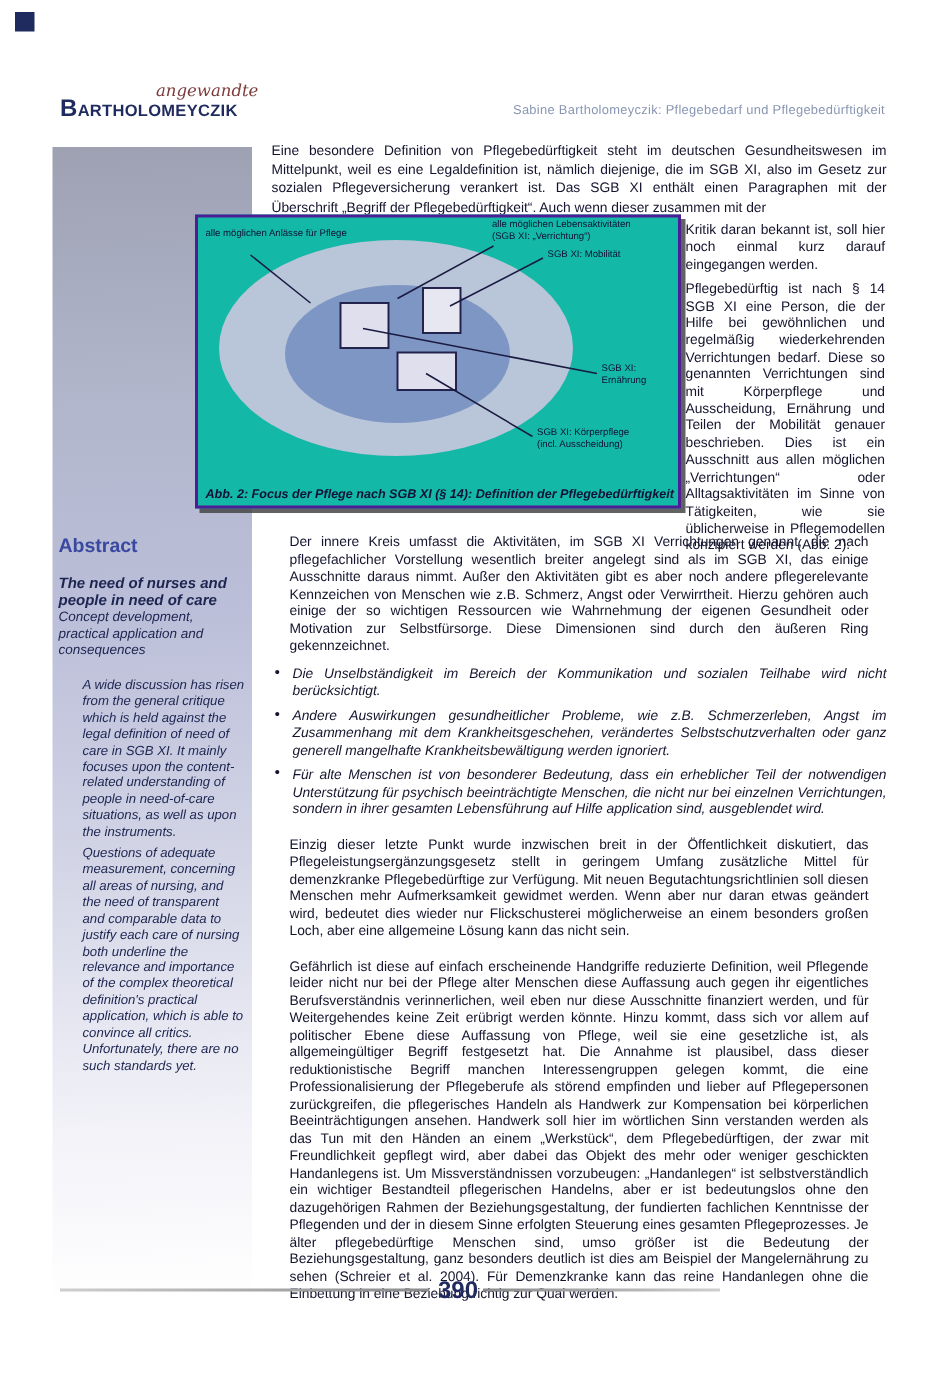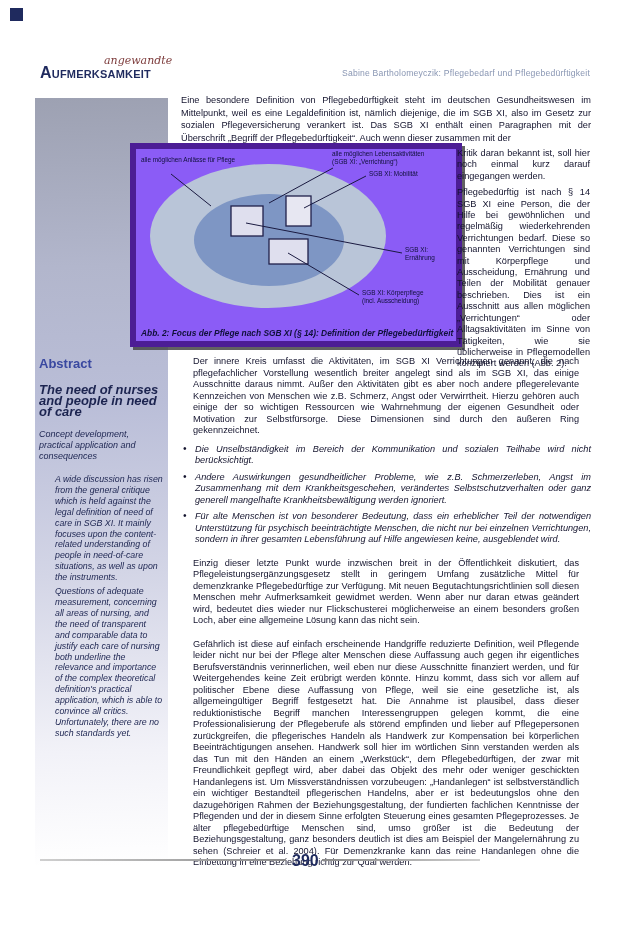--- a/index.html
+++ b/index.html
@@ -14,27 +14,27 @@
   .logo-main{position:absolute;left:0;top:6px;font-variant:small-caps;font-weight:bold;
              font-size:16px;letter-spacing:.2px;color:#1f2a5e;white-space:nowrap;}
   .running-title{position:absolute;right:34px;top:68px;font-size:8.6px;color:#8996b3;
                  letter-spacing:.2px;}
   
   .left-panel{position:absolute;left:35px;top:98px;width:133px;height:767px;
               background:linear-gradient(178deg,#9da1b2 0%,#b2b6cc 22%,#babed8 40%,#d3d5e6 62%,#f2f2f8 85%,#ffffff 100%);}
   
   .abstract{position:absolute;left:39px;top:356px;width:124px;color:#1c2450;}
   .abstract-heading{font-size:13px;font-weight:bold;color:#3948a0;margin-bottom:13px;}
-  .abstract-title{font-size:13px;font-style:italic;font-weight:bold;line-height:11px;margin-bottom:12px;}
+  .abstract-title{font-size:10px;font-style:italic;font-weight:bold;line-height:11px;margin-bottom:0;}
   .abstract-subtitle{font-size:9px;font-style:italic;line-height:11px;margin-bottom:12px;}
   .abstract-body{font-size:8.8px;font-style:italic;line-height:10.9px;}
   .abstract-body p{margin:0 0 3px 16px;}
   
-  .figure-box{position:absolute;left:130px;top:143px;width:320px;height:192px;background:#8b5cf6;
-              border:6px solid #4c1d95;box-shadow:3px 3px 0 rgba(70,70,70,.85);z-index:3;}
+  .figure-box{position:absolute;left:130px;top:143px;width:320px;height:192px;background:#14b8a6;
+              border:2px solid #4c1d95;box-shadow:3px 3px 0 rgba(70,70,70,.85);z-index:3;}
   .figure-box svg{position:absolute;left:0;top:0;}
   .fig-label{position:absolute;font-size:6.4px;line-height:7.6px;color:#10103a;}
   .fig-caption{position:absolute;left:5px;right:4px;bottom:3px;font-size:8.4px;font-style:italic;
                font-weight:bold;color:#10103a;white-space:nowrap;}
   
   .body-text{font-size:9.2px;line-height:11.5px;text-align:justify;color:#14142e;}
   .p1{position:absolute;left:181px;top:94px;width:410px;line-height:12.6px;}
   .col-right{position:absolute;left:457px;top:148px;width:133px;z-index:4;}
   .col-right p{margin:0 0 5px 0;line-height:11.4px;}
   .main-flow{position:absolute;left:181px;top:344px;width:410px;}
@@ -57,21 +57,21 @@
 </style>
 </head>
 <body>
 
 <div class="page">
 
   <div class="corner-square"></div>
 
   <div class="logo">
     <span class="logo-script">angewandte</span>
-    <span class="logo-main">Aufmerksamkeit</span>
+    <span class="logo-main">Bartholomeyczik</span>
   </div>
   <div class="running-title">Sabine Bartholomeyczik: Pflegebedarf und Pflegebedürftigkeit</div>
 
   <div class="left-panel"></div>
 
   <div class="abstract">
     <div class="abstract-heading">Abstract</div>
     <div class="abstract-title">The need of nurses and people in need of care</div>
     <div class="abstract-subtitle">Concept development, practical application and consequences</div>
     <div class="abstract-body">
@@ -115,21 +115,21 @@
   <div class="col-right body-text">
     <p>Kritik daran bekannt ist, soll hier noch einmal kurz darauf eingegangen werden.</p>
     <p>Pflegebedürftig ist nach § 14 SGB XI eine Person, die der Hilfe bei gewöhnlichen und regelmäßig wiederkehrenden Verrichtungen bedarf. Diese so genannten Verrichtungen sind mit Körperpflege und Ausscheidung, Ernährung und Teilen der Mobilität genauer beschrieben. Dies ist ein Ausschnitt aus allen möglichen „Verrichtungen“ oder Alltagsaktivitäten im Sinne von Tätigkeiten, wie sie üblicherweise in Pflegemodellen konzipiert werden (Abb. 2).</p>
   </div>
 
   <div class="main-flow body-text">
     <p class="mf-p3">Der innere Kreis umfasst die Aktivitäten, im SGB XI Verrichtungen genannt, die nach pflegefachlicher Vorstellung wesentlich breiter angelegt sind als im SGB XI, das einige Ausschnitte daraus nimmt. Außer den Aktivitäten gibt es aber noch andere pflegerelevante Kennzeichen von Menschen wie z.B. Schmerz, Angst oder Verwirrtheit. Hierzu gehören auch einige der so wichtigen Ressourcen wie Wahrnehmung der eigenen Gesundheit oder Motivation zur Selbstfürsorge. Diese Dimensionen sind durch den äußeren Ring gekennzeichnet.</p>
     <ul class="bullet-list">
       <li>Die Unselbständigkeit im Bereich der Kommunikation und sozialen Teilhabe wird nicht berücksichtigt.</li>
       <li>Andere Auswirkungen gesundheitlicher Probleme, wie z.B. Schmerzerleben, Angst im Zusammenhang mit dem Krankheitsgeschehen, verändertes Selbstschutzverhalten oder ganz generell mangelhafte Krankheitsbewältigung werden ignoriert.</li>
-      <li>Für alte Menschen ist von besonderer Bedeutung, dass ein erheblicher Teil der notwendigen Unterstützung für psychisch beeinträchtigte Menschen, die nicht nur bei einzelnen Verrichtungen, sondern in ihrer gesamten Lebensführung auf Hilfe angewiesen keine, ausgeblendet wird.</li>
+      <li>Für alte Menschen ist von besonderer Bedeutung, dass ein erheblicher Teil der notwendigen Unterstützung für psychisch beeinträchtigte Menschen, die nicht nur bei einzelnen Verrichtungen, sondern in ihrer gesamten Lebensführung auf Hilfe application sind, ausgeblendet wird.</li>
     </ul>
     <p class="mf-p5">Einzig dieser letzte Punkt wurde inzwischen breit in der Öffentlichkeit diskutiert, das Pflegeleistungsergänzungsgesetz stellt in geringem Umfang zusätzliche Mittel für demenzkranke Pflegebedürftige zur Verfügung. Mit neuen Begutachtungsrichtlinien soll diesen Menschen mehr Aufmerksamkeit gewidmet werden. Wenn aber nur daran etwas geändert wird, bedeutet dies wieder nur Flickschusterei möglicherweise an einem besonders großen Loch, aber eine allgemeine Lösung kann das nicht sein.</p>
     <p>Gefährlich ist diese auf einfach erscheinende Handgriffe reduzierte Definition, weil Pflegende leider nicht nur bei der Pflege alter Menschen diese Auffassung auch gegen ihr eigentliches Berufsverständnis verinnerlichen, weil eben nur diese Ausschnitte finanziert werden, und für Weitergehendes keine Zeit erübrigt werden könnte. Hinzu kommt, dass sich vor allem auf politischer Ebene diese Auffassung von Pflege, weil sie eine gesetzliche ist, als allgemeingültiger Begriff festgesetzt hat. Die Annahme ist plausibel, dass dieser reduktionistische Begriff manchen Interessengruppen gelegen kommt, die eine Professionalisierung der Pflegeberufe als störend empfinden und lieber auf Pflegepersonen zurückgreifen, die pflegerisches Handeln als Handwerk zur Kompensation bei körperlichen Beeinträchtigungen ansehen. Handwerk soll hier im wörtlichen Sinn verstanden werden als das Tun mit den Händen an einem „Werkstück“, dem Pflegebedürftigen, der zwar mit Freundlichkeit gepflegt wird, aber dabei das Objekt des mehr oder weniger geschickten Handanlegens ist. Um Missverständnissen vorzubeugen: „Handanlegen“ ist selbstverständlich ein wichtiger Bestandteil pflegerischen Handelns, aber er ist bedeutungslos ohne den dazugehörigen Rahmen der Beziehungsgestaltung, der fundierten fachlichen Kenntnisse der Pflegenden und der in diesem Sinne erfolgten Steuerung eines gesamten Pflegeprozesses. Je älter pflegebedürftige Menschen sind, umso größer ist die Bedeutung der Beziehungsgestaltung, ganz besonders deutlich ist dies am Beispiel der Mangelernährung zu sehen (Schreier et al. 2004). Für Demenzkranke kann das reine Handanlegen ohne die Einbettung in eine Beziehung richtig zur Qual werden.</p>
   </div>
 
   <div class="footer">
     <div class="footer-line-left"></div>
     <span class="footer-page">390</span>
     <div class="footer-line-right"></div>
     <span class="footer-journal">PrInterNet 7/8/04</span>

